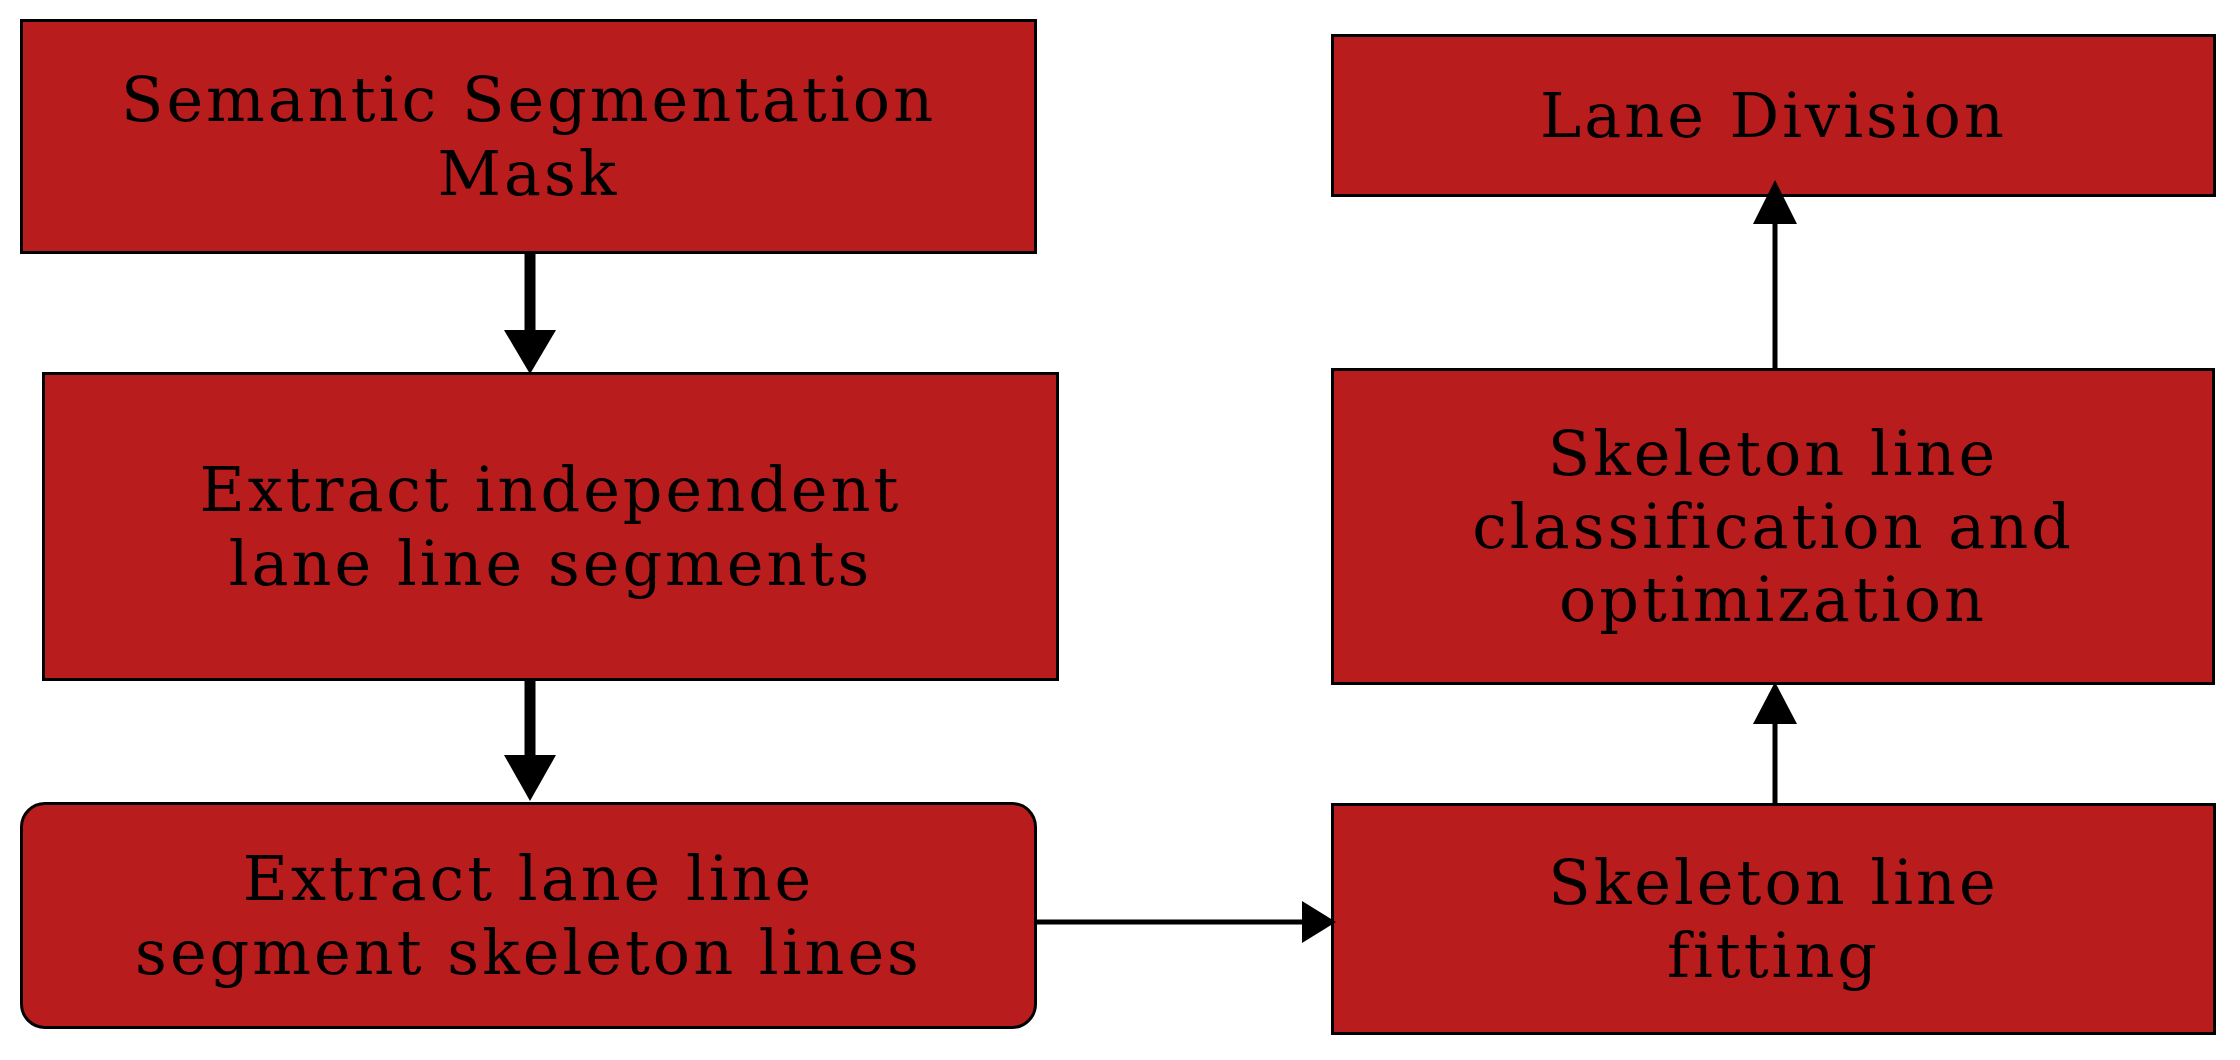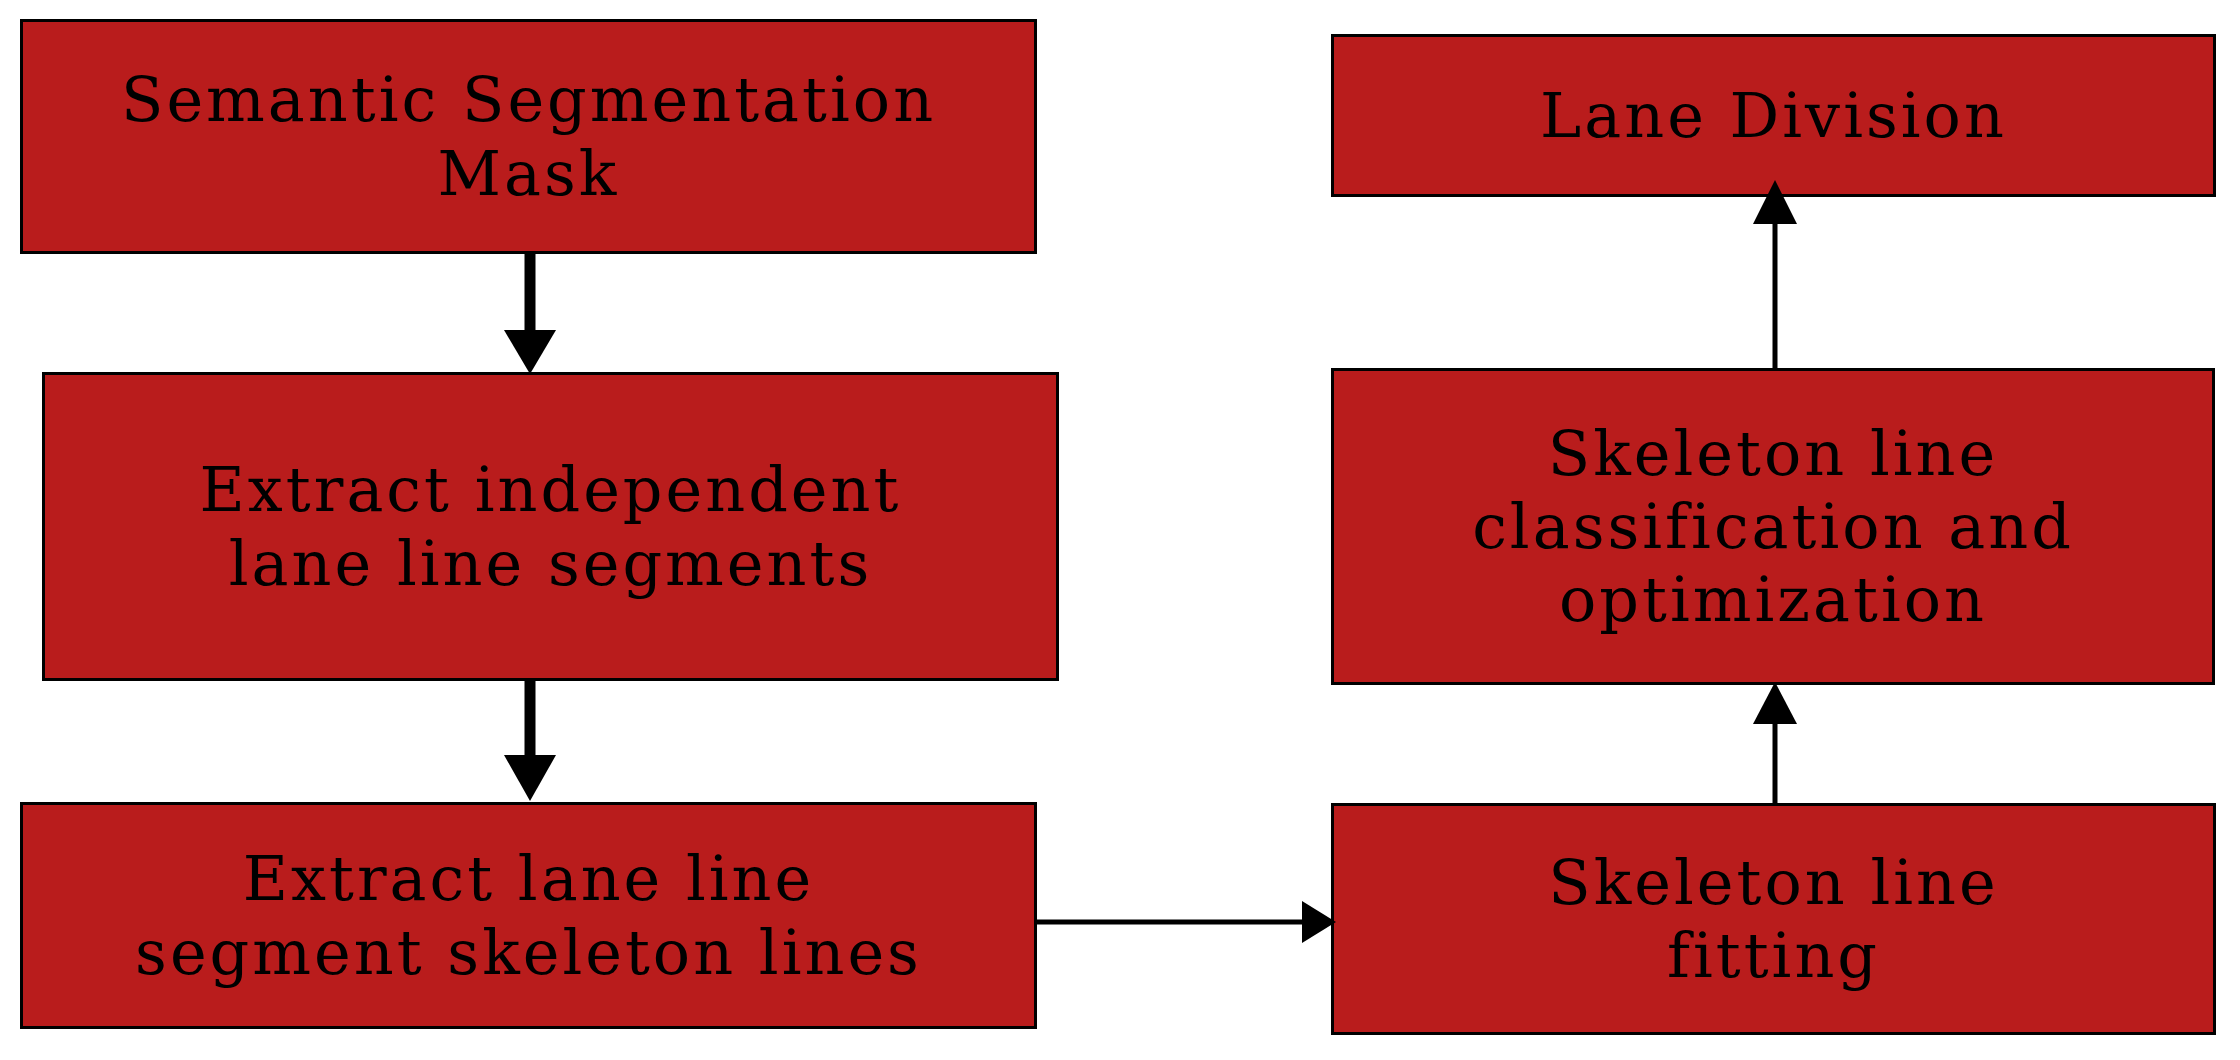--- a/index.html
+++ b/index.html
@@ -33,21 +33,21 @@
     font-family: "DejaVu Serif", "Liberation Serif", serif;
     font-size: 62px;
     line-height: 1.18;
     letter-spacing: 3px;
     white-space: pre-line;
     color: #000000;
   }
   
   #node-mask      { left: 20px;  top: 19px;  width: 1017px; height: 235px; }
   #node-extract-seg { left: 20px; top: 372px; width: 1017px; height: 309px; margin-left: 22px; }
-  #node-extract-skel { left: 20px; top: 802px; width: 1017px; height: 227px; }
+  #node-extract-skel { left: 20px; top: 802px; width: 1017px; height: 227px; border-radius: 25px; }
   
   #node-lane-div  { left: 1331px; top: 19px;  width: 885px; height: 163px; margin-top: 15px; }
   #node-classify  { left: 1331px; top: 368px; width: 884px; height: 317px; }
   #node-fitting   { left: 1331px; top: 803px; width: 885px; height: 232px; }
 
   .edge {
     position: absolute;
     pointer-events: none;
   }
   .edge svg { display: block; overflow: visible; }

